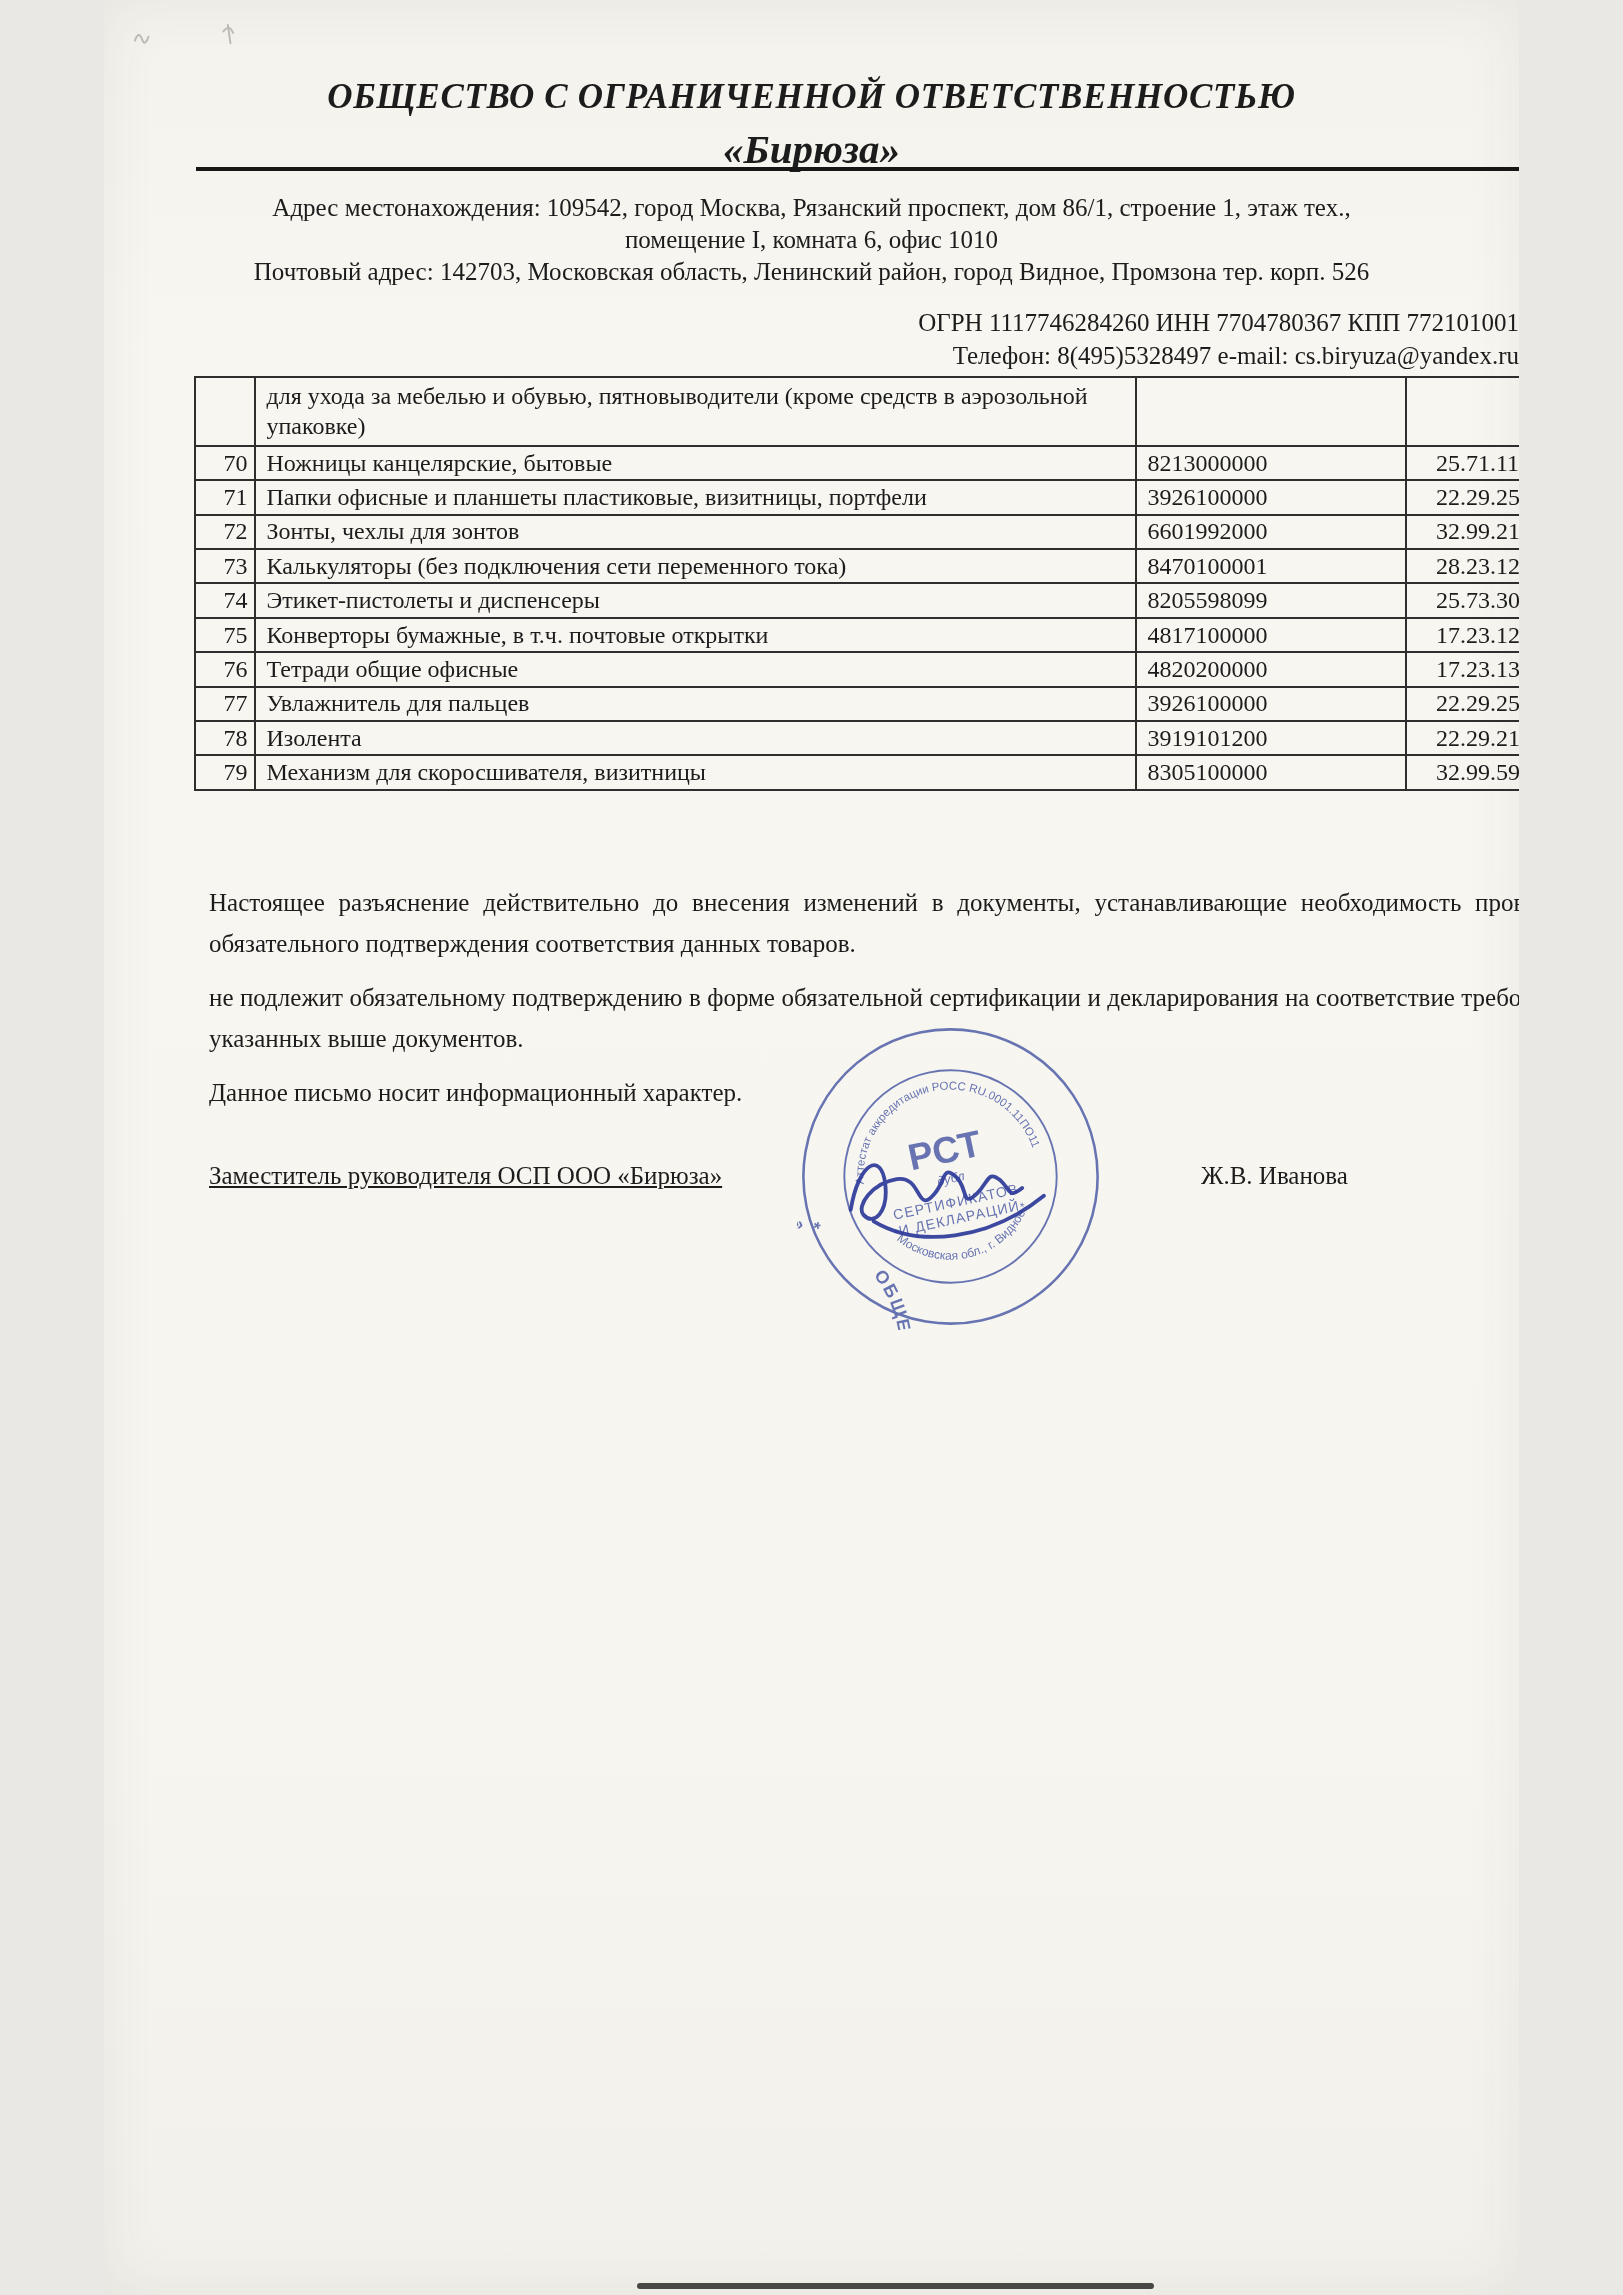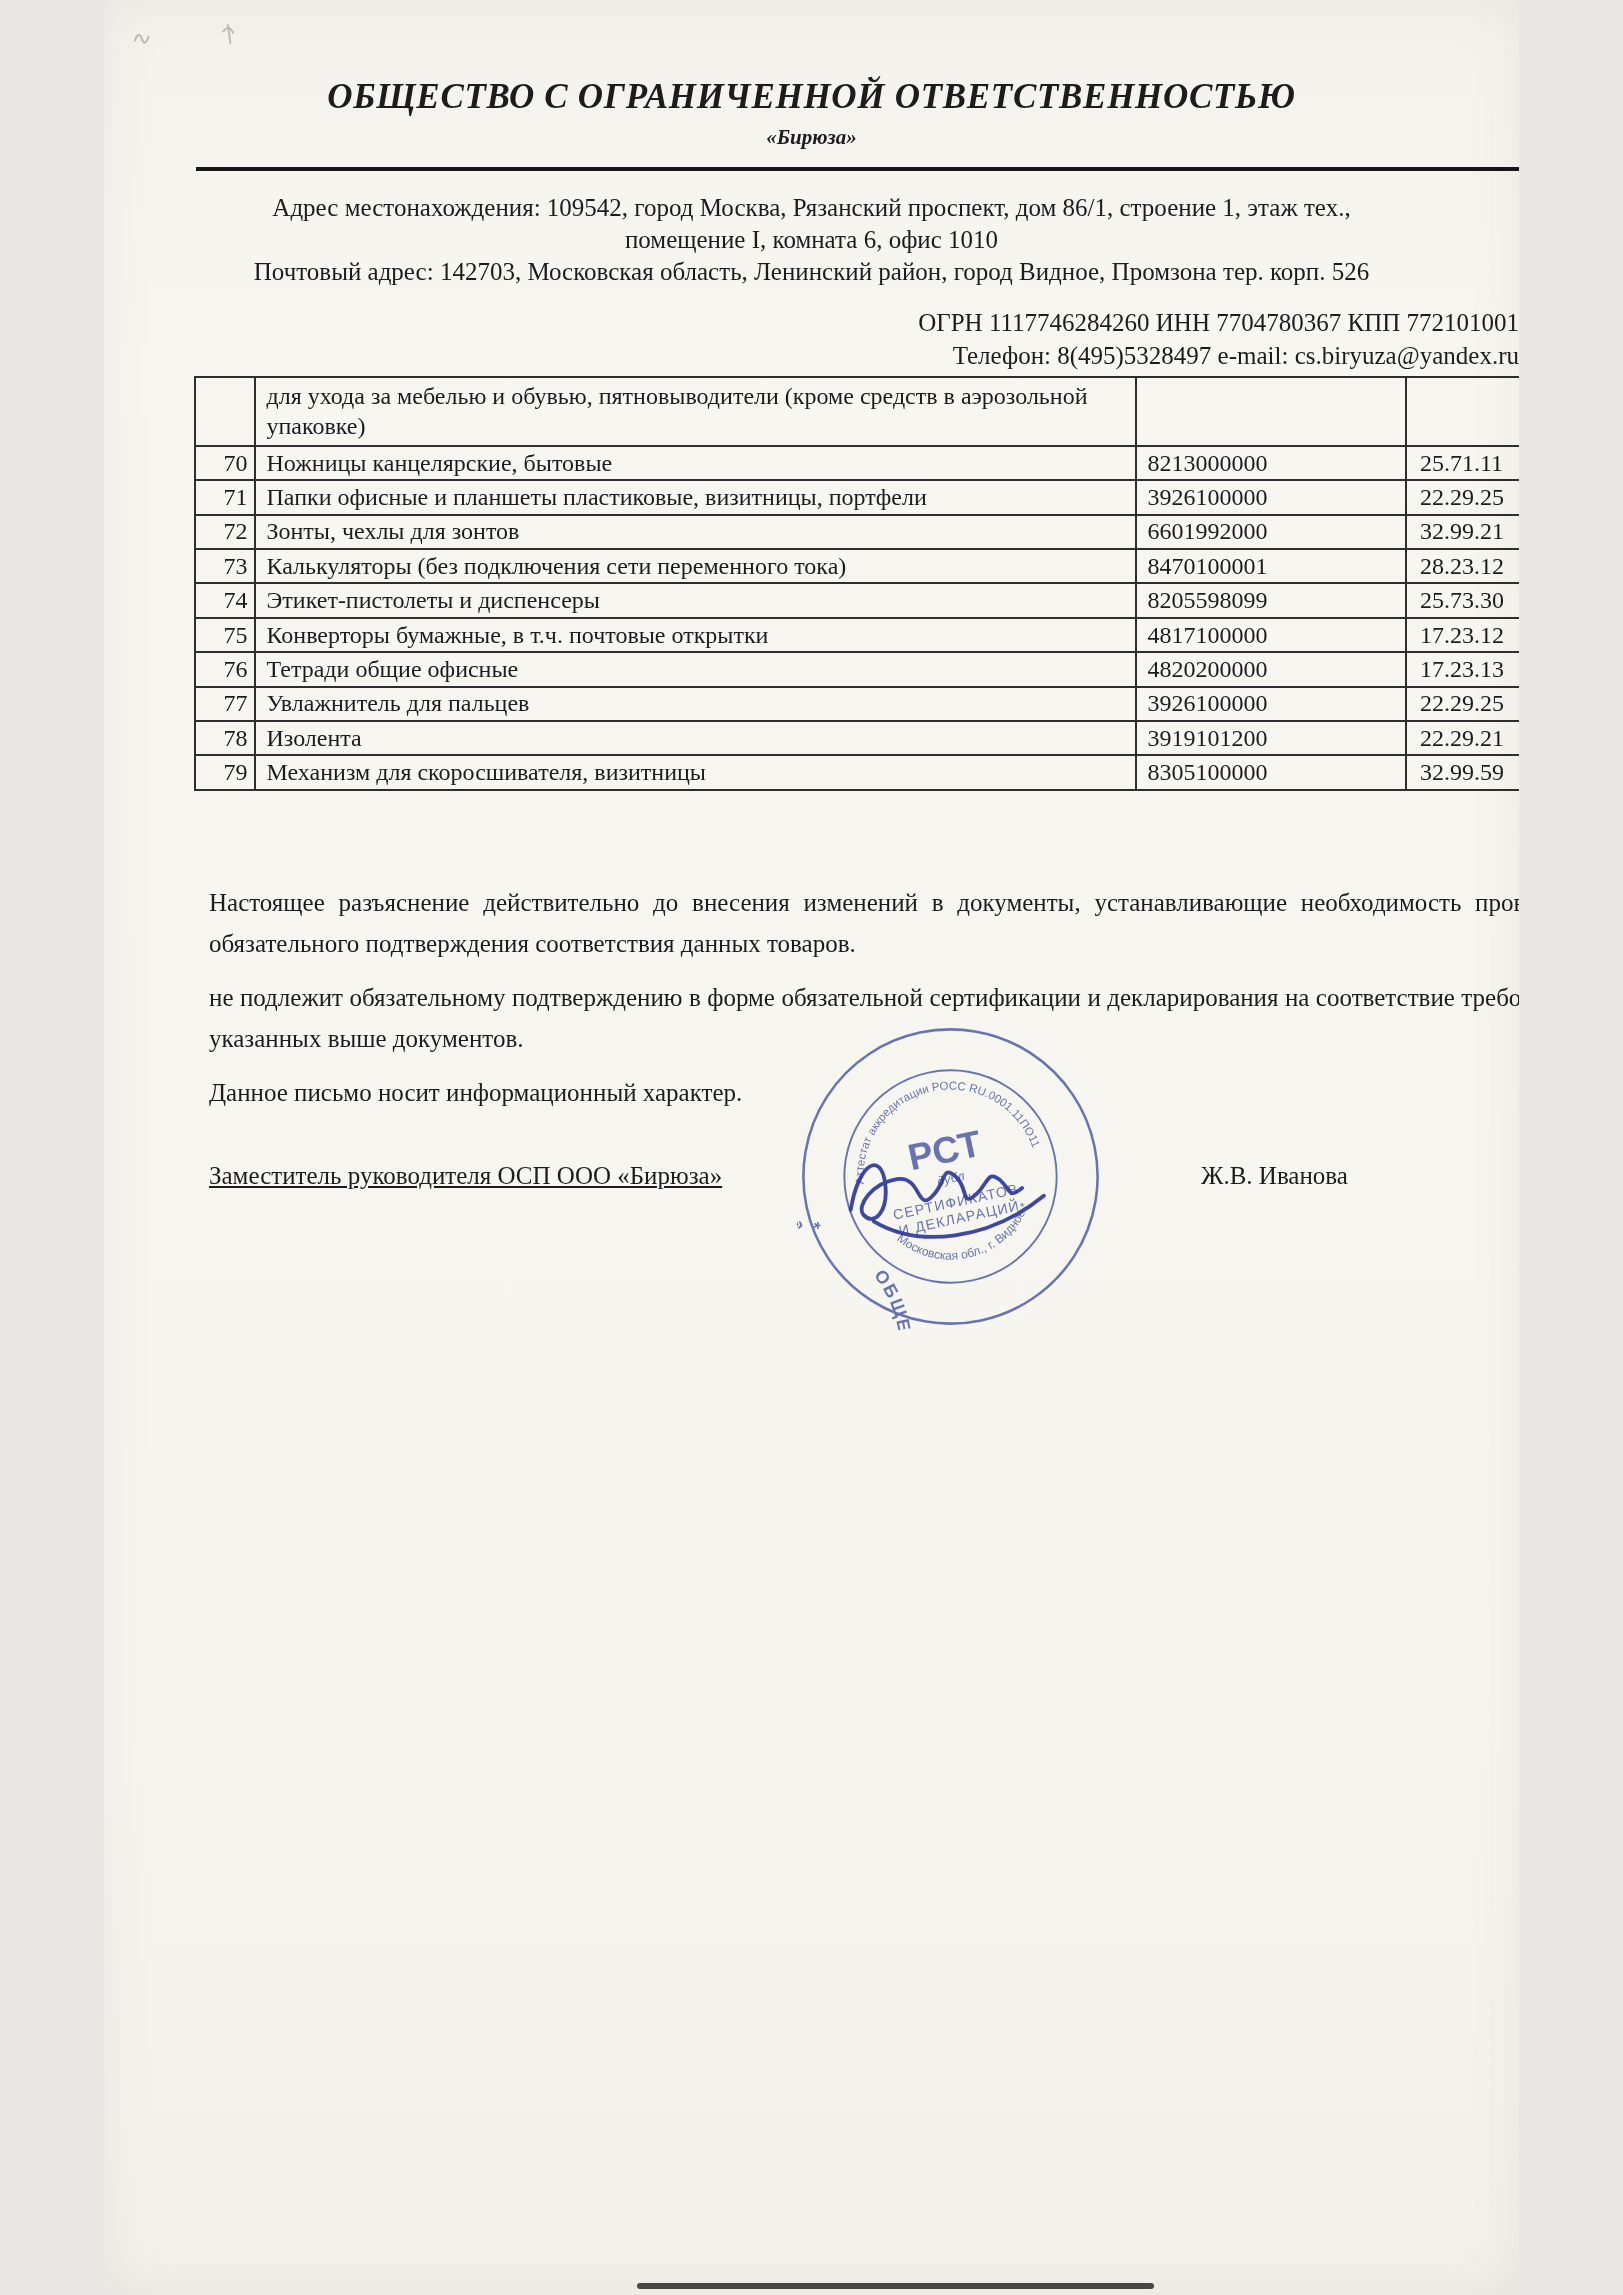--- a/index.html
+++ b/index.html
@@ -15,21 +15,21 @@
     color: #1c1c1c;
   }
 
   
   .pencil { position: absolute; left: 19.6px; top: 11.8px; opacity: 0.55; }
   .pencil path { stroke: #8f8e88; stroke-width: 3; fill: none; stroke-linecap: round; }
 
   
   .letterhead { position: absolute; left: 0; top: 77px; width: 100%; text-align: center; }
   .co-name { font-size: 35px; font-weight: bold; font-style: italic; letter-spacing: 0.7px; }
-  .co-short { font-size: 21px; font-weight: bold; font-style: italic; margin-top: 7.9px; }
+  .co-short { font-size: 41px; font-weight: bold; font-style: italic; margin-top: 7.9px; }
   .rule { position: absolute; left: 92px; top: 167px; width: 1413px; height: 3.9px; background: #161616; }
 
   .addr-block { position: absolute; left: 0; top: 192px; width: 100%; text-align: center;
                 font-size: 25px; line-height: 32px; }
   .reg-block  { position: absolute; left: 0; top: 306px; width: 100%; text-align: right;
                 font-size: 25px; line-height: 33px; }
 
   
   table.goods {
     position: absolute; left: 90px; top: 376px;
@@ -40,21 +40,21 @@
   table.goods col.c2 { width: 881px; }
   table.goods col.c3 { width: 270px; }
   table.goods col.c4 { width: 203px; }
   table.goods td {
     border: 2px solid #2e2e2e;
     height: 31px; padding: 0.7px 6.5px 0.7px 10.5px;
     vertical-align: middle; overflow: hidden; white-space: nowrap;
   }
   table.goods tr.cont td { height: 63px; vertical-align: top; padding-top: 3.3px; white-space: normal; line-height: 30px; }
   table.goods td.num { padding-left: 26px; text-align: right; }
-  table.goods td.okpd { padding-left: 13px; margin-top: 32px; }
+  table.goods td.okpd { padding-left: 29px; margin-top: 32px; }
 
   
   .body-text { position: absolute; left: 105px; top: 882px; width: 1389px;
                font-size: 25px; line-height: 41px; text-align: justify; }
   .body-text p { margin: 0 0 13px 0; text-align-last: left; }
   .body-text p.p3 { margin-top: 9.2px; }
 
   
   .sig-row { position: absolute; left: 105px; top: 1162px; width: 1413px; font-size: 25px; text-decoration: underline; }
   .sig-name { position: absolute; left: 992px; top: 0; }

